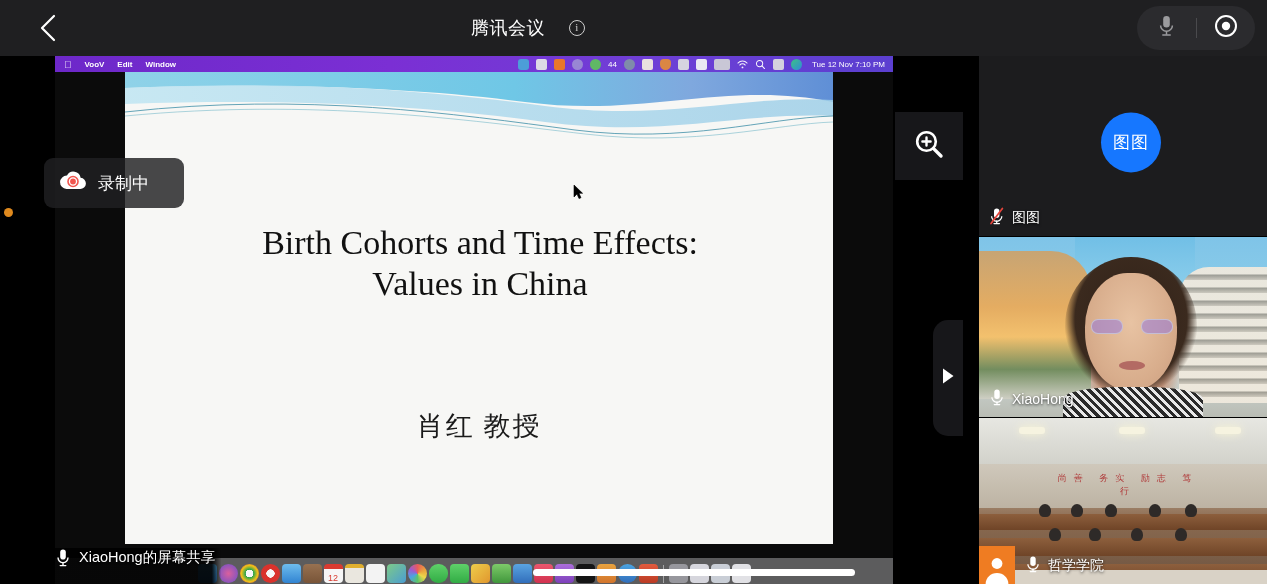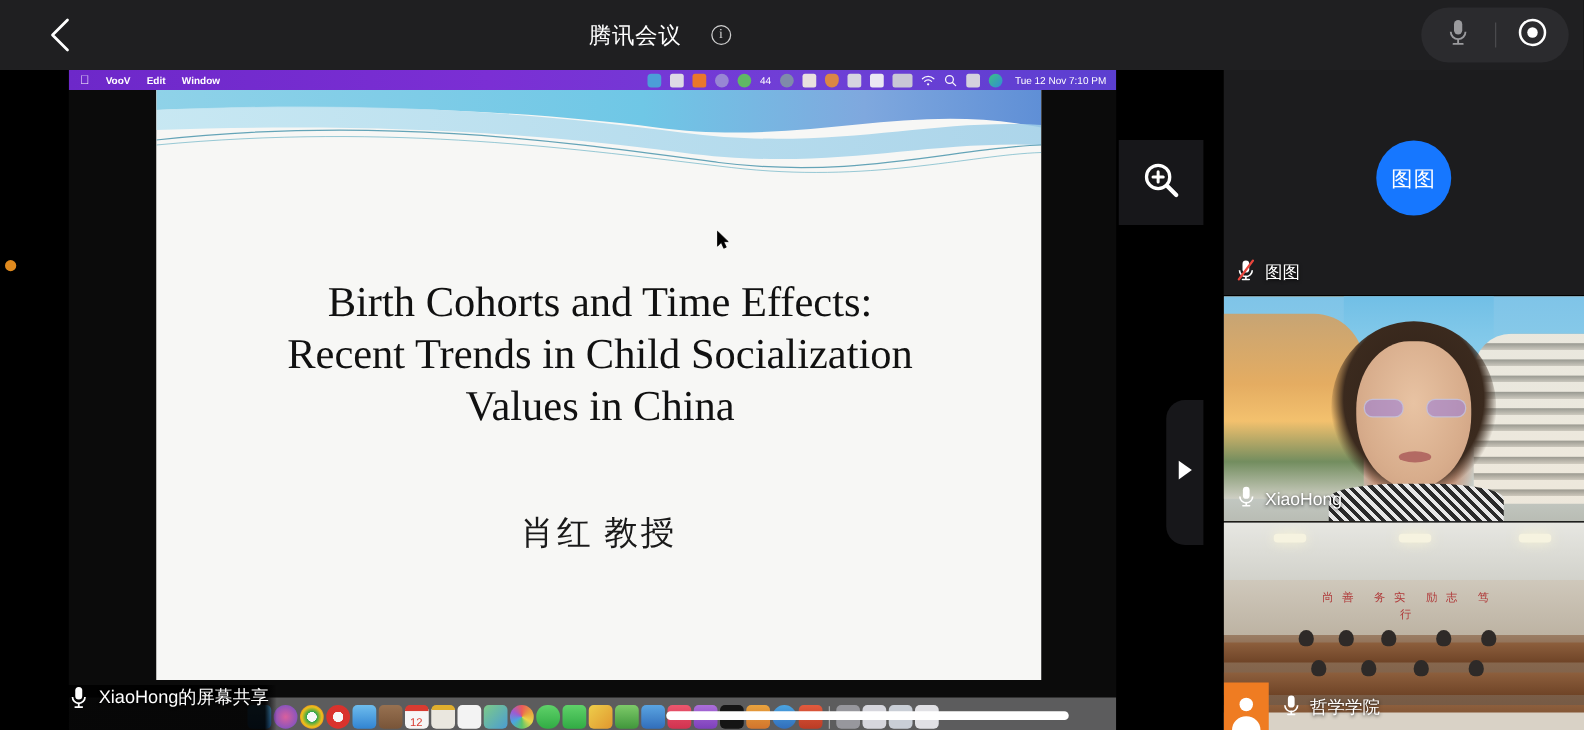--- a/index.html
+++ b/index.html
@@ -249,21 +249,20 @@
           <path d="M0,0 L708,0 L708,30 C600,8 520,46 400,30 C300,17 160,10 0,16 Z" fill="url(#wv1)"></path>
           <path d="M0,16 C170,8 300,18 420,34 C540,50 620,22 708,28 L708,44 C610,40 540,66 420,50 C300,34 170,26 0,32 Z" fill="url(#wv2)" opacity=".85"></path>
           <path d="M0,40 C180,20 330,42 450,58 C560,72 640,46 708,44" stroke="#3f8fa8" stroke-width="1" fill="none" opacity=".8"></path>
           <path d="M0,44 C190,26 340,48 460,62 C570,75 650,52 708,50" stroke="#55a9be" stroke-width=".8" fill="none" opacity=".6"></path>
         </svg>
       </div>
 
 
       <div class="slide-title">
         <div>Birth Cohorts and Time Effects:</div>
-        <div>Recent Trends in Child Socialization</div>
         <div>Values in China</div>
       </div>
 
       <div class="slide-author">肖红  教授</div>
 
       <span class="cursor">
         <svg width="11" height="16" viewBox="0 0 11 16">
           <path d="M1 1 L1 13 L4 10 L6 14.6 L8 13.7 L6 9.3 L9.6 9.3 Z" fill="#000" stroke="#000" stroke-width=".6"></path>
         </svg>
       </span>
@@ -294,20 +293,30 @@
       <span class="dapp" style="background:linear-gradient(180deg,#e85a3c,#c03a22)"></span>
       <span class="dock-sep"></span>
       <span class="dapp" style="background:#9a9aa0"></span>
       <span class="dapp" style="background:#dcdce4"></span>
       <span class="dapp" style="background:#cfd4dc"></span>
       <span class="dapp" style="background:#e8e8ec"></span>
     </div>
     <div class="home-pill"></div>
   </div>
 
+  <div class="rec-badge">
+    <span>
+      <svg width="30" height="22" viewBox="0 0 30 22">
+        <path d="M8.5 19h13.5a5.6 5.6 0 0 0 .6-11.2A7.2 7.2 0 0 0 9 5.6 5.8 5.8 0 0 0 8.5 19Z" fill="#ffffff"></path>
+        <circle cx="15" cy="11.5" r="5" fill="none" stroke="#f2564f" stroke-width="1.6"></circle>
+        <circle cx="15" cy="11.5" r="2.9" fill="#f2564f"></circle>
+      </svg>
+    </span>
+    <span class="rec-label">录制中</span>
+  </div>
   <div class="orange-dot"></div>
 
   <div class="zoom-btn">
     <span>
       <svg width="34" height="34" viewBox="0 0 34 34" fill="none">
         <circle cx="14.5" cy="14.5" r="9.3" stroke="#ffffff" stroke-width="2.6"></circle>
         <path d="M14.5 10.4v8.2M10.4 14.5h8.2" stroke="#ffffff" stroke-width="2.4" stroke-linecap="round"></path>
         <path d="M21.6 21.6 29 29" stroke="#ffffff" stroke-width="3.4" stroke-linecap="round"></path>
       </svg>
     </span>

